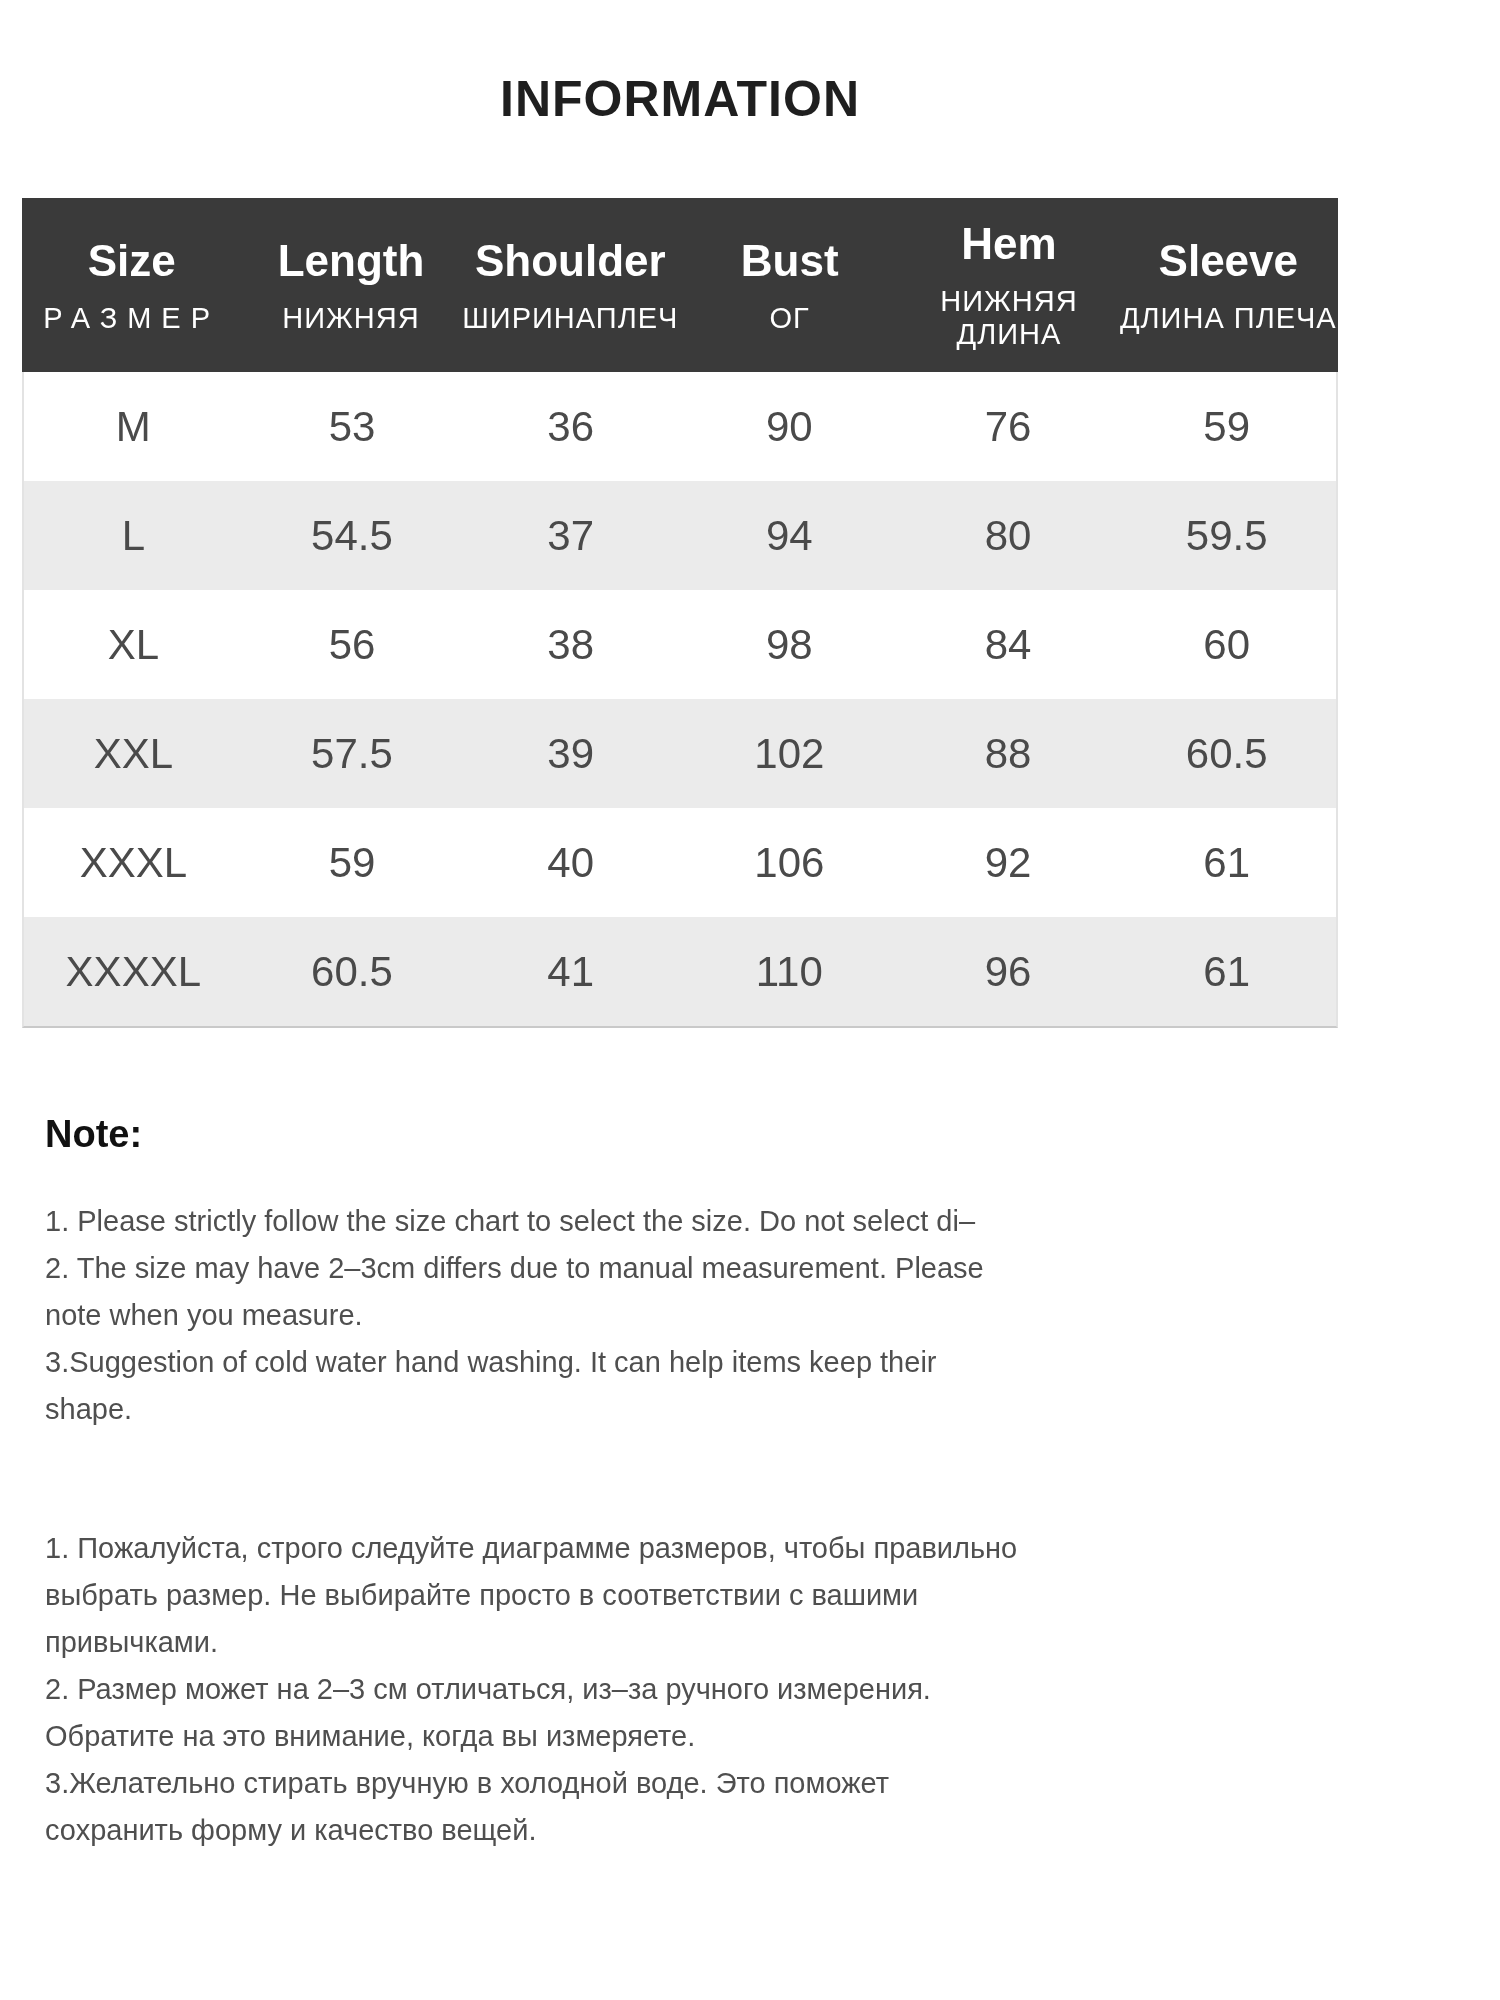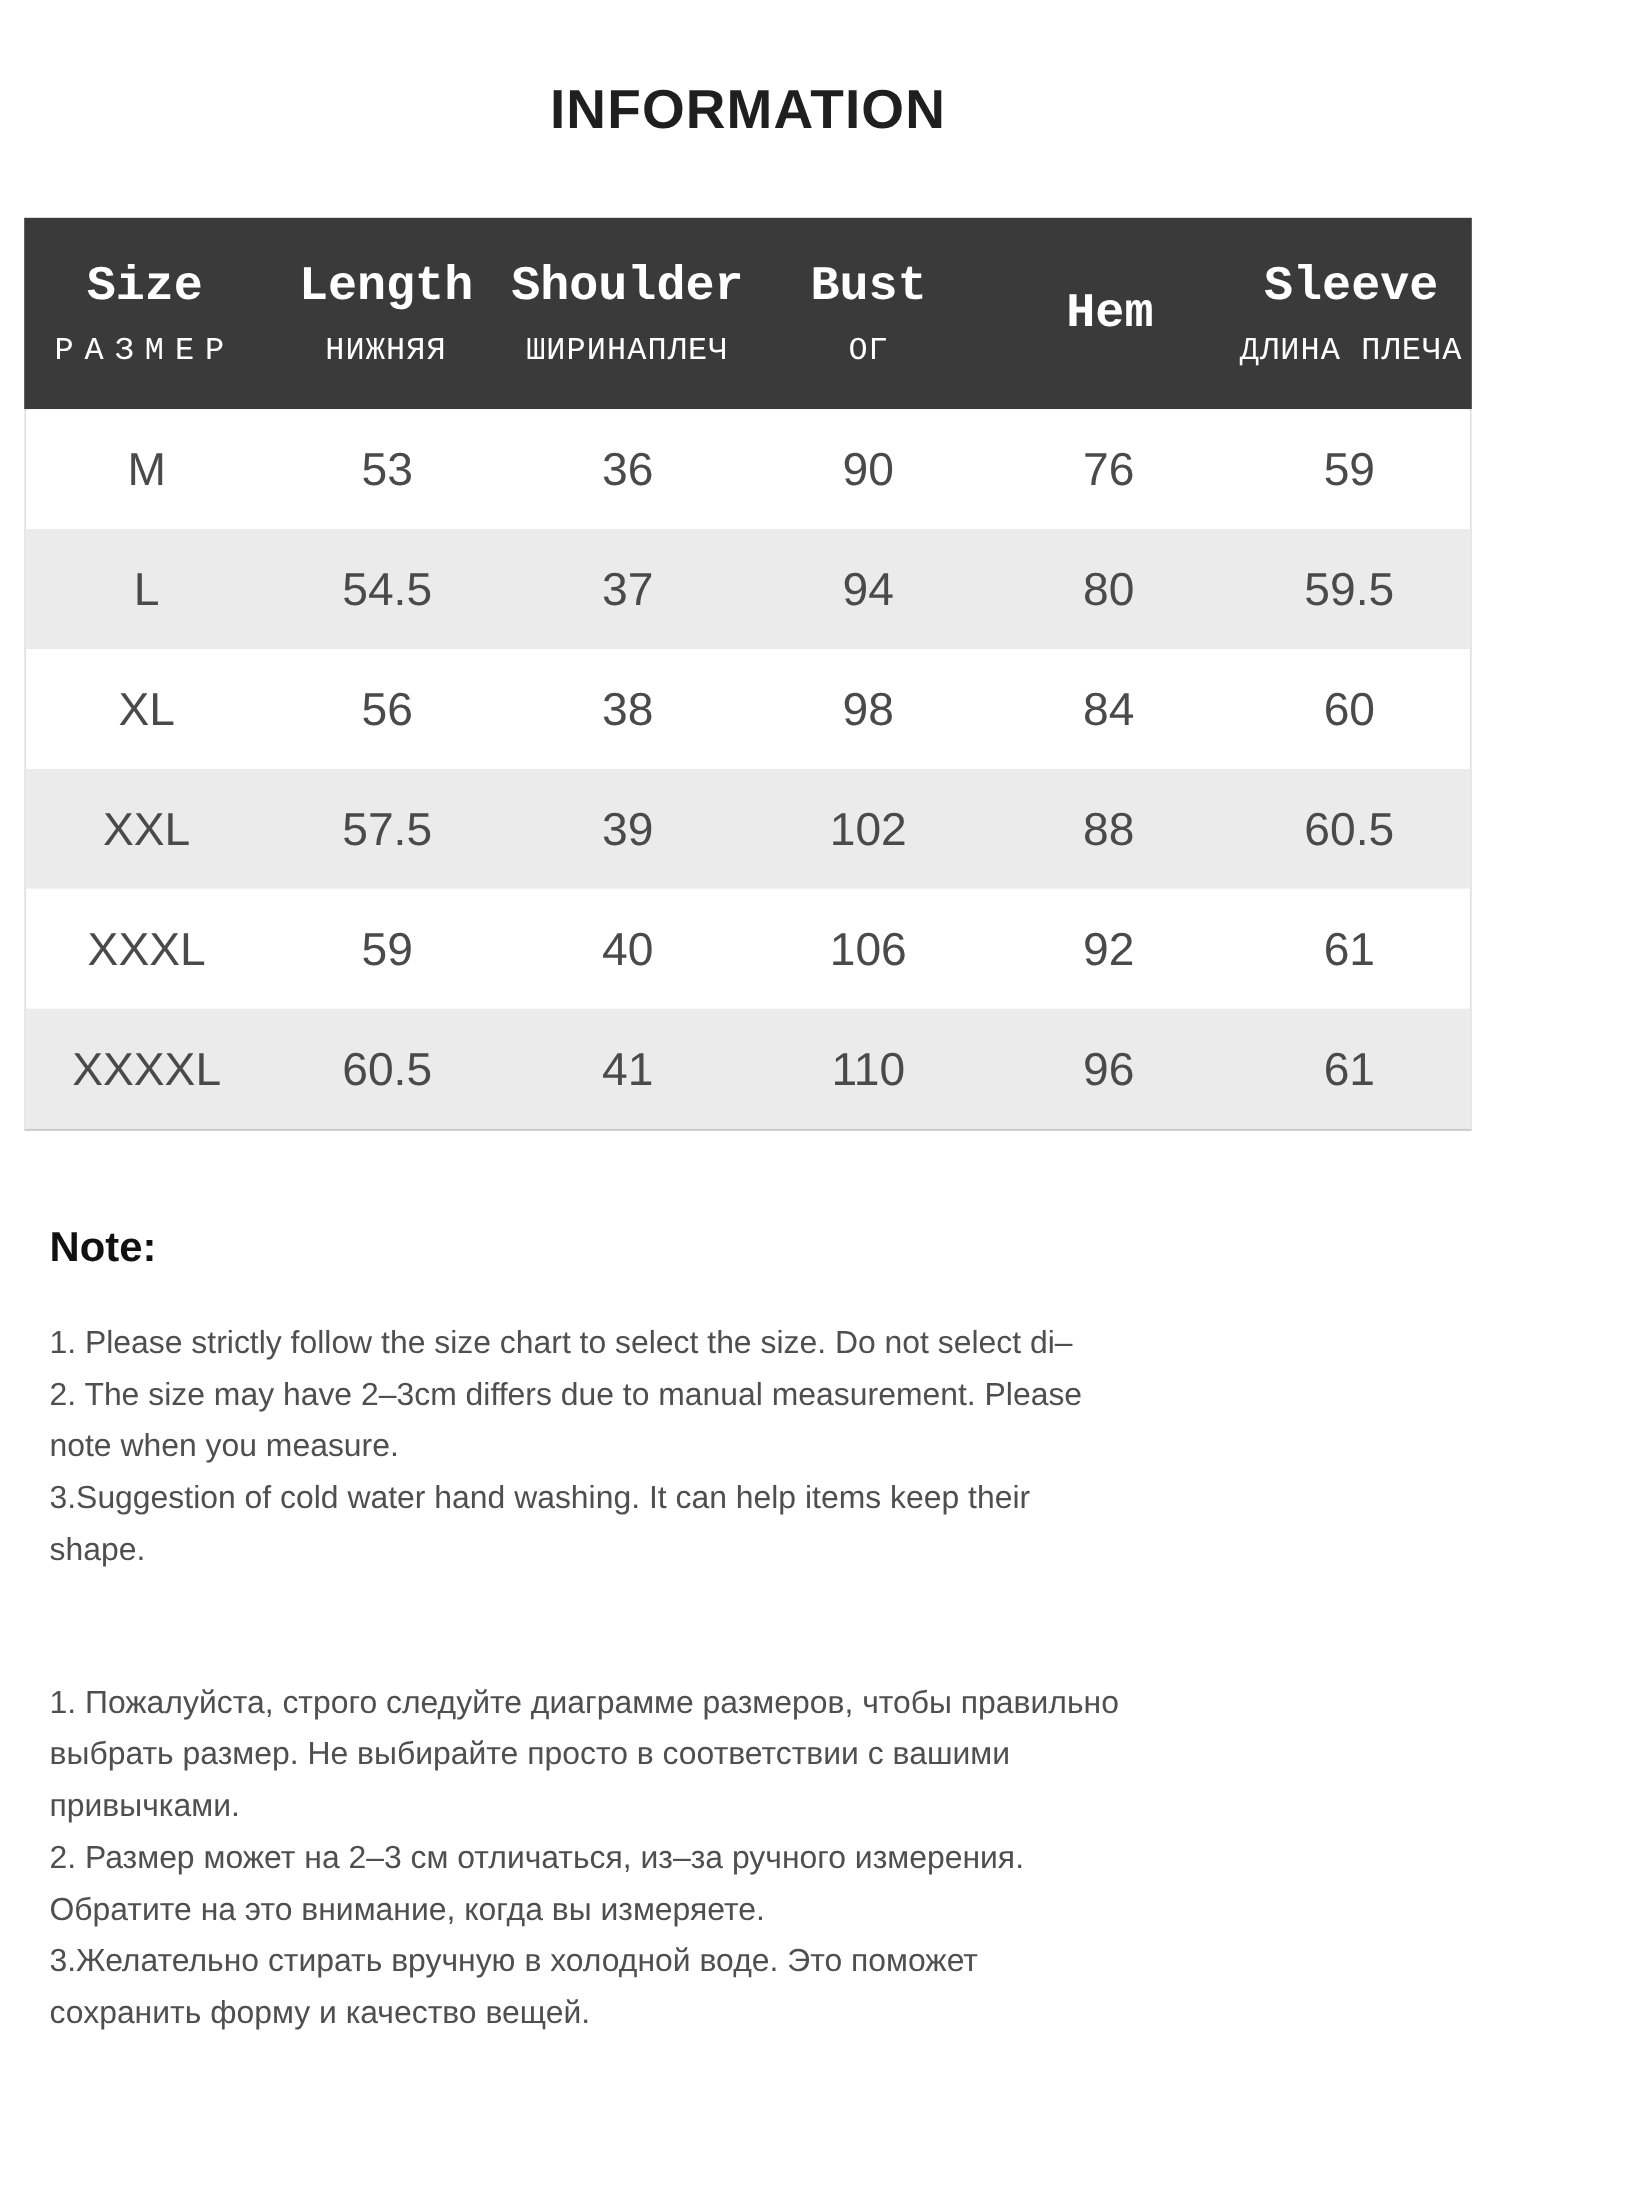--- a/index.html
+++ b/index.html
@@ -27,21 +27,20 @@
   
   .size-table {
     margin: 70px 22px 0 22px;
   }
   .thead {
     display: grid;
     grid-template-columns: repeat(6, 1fr);
     background: var(--header-bg, #3a3a3a);
     height: 174px;
     align-items: center;
-    font-family: Liberation Mono, monospace;
   }
   .th {
     text-align: center;
     color: var(--header-text, #ffffff);
     display: flex;
     flex-direction: column;
     align-items: center;
     justify-content: center;
     gap: 16px;
   }
@@ -106,20 +105,21 @@
         <div class="th col-shoulder">
           <div class="en">Shoulder</div>
           <div class="ru">ШИРИНАПЛЕЧ</div>
         </div>
         <div class="th col-bust">
           <div class="en">Bust</div>
           <div class="ru">ОГ</div>
         </div>
         <div class="th col-hem">
           <div class="en">Hem</div>
+          <div class="ru">НИЖНЯЯ ДЛИНА</div>
         </div>
         <div class="th col-sleeve">
           <div class="en">Sleeve</div>
           <div class="ru">ДЛИНА ПЛЕЧА</div>
         </div>
       </div>
     <div class="tbody">
         <div class="tr">
           <div class="td td-size">M</div>
           <div class="td td-length">53</div>

